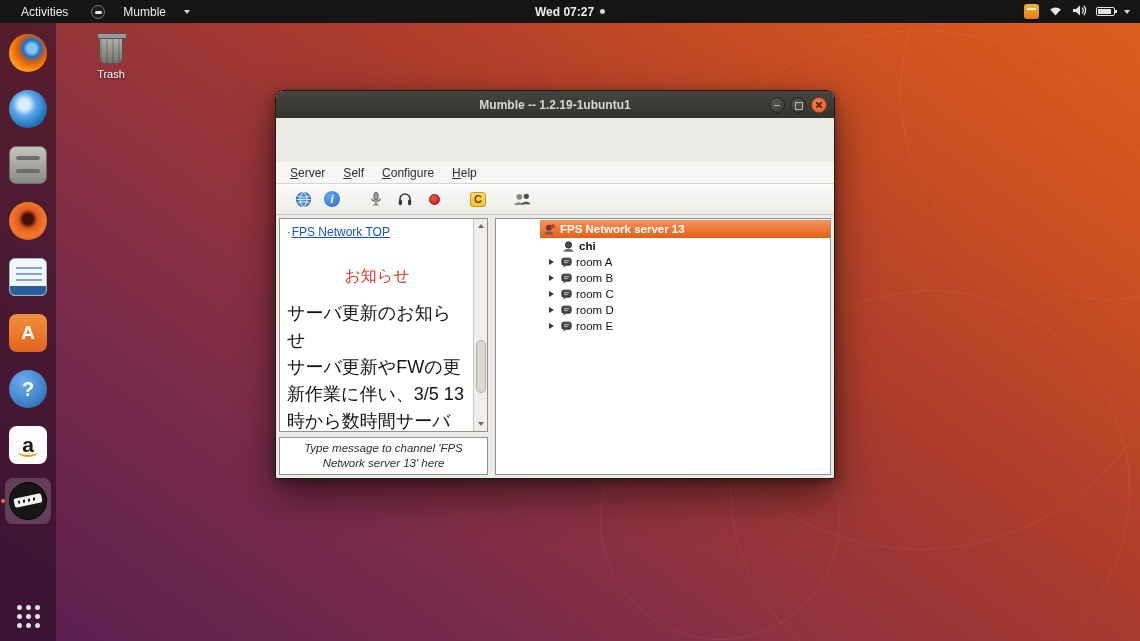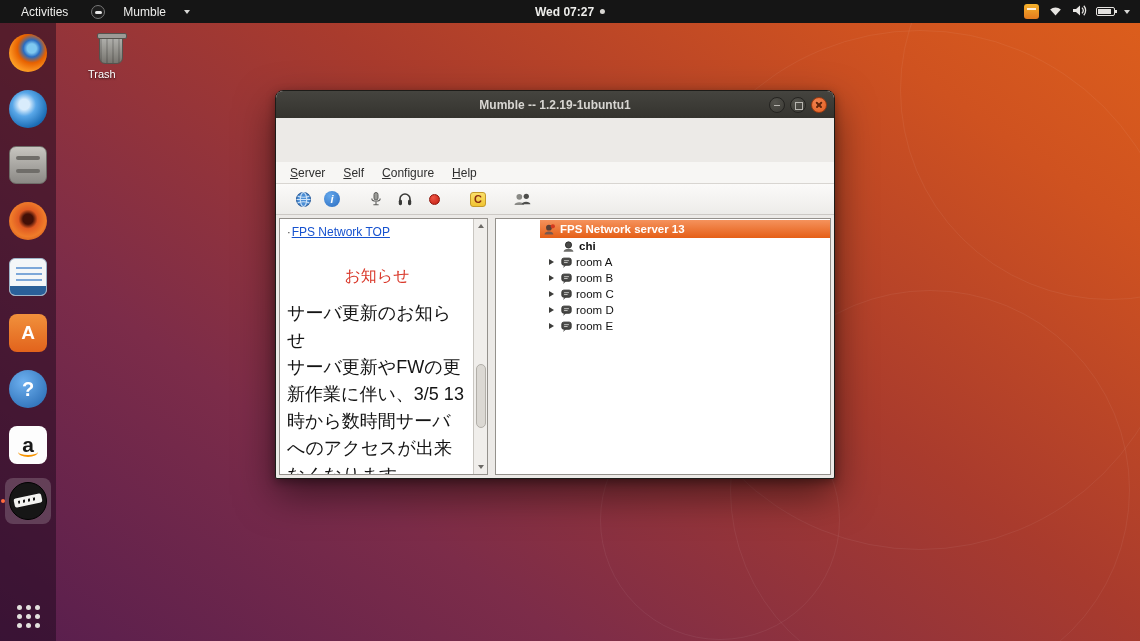--- a/index.html
+++ b/index.html
@@ -67,21 +67,21 @@
   .di-mumble { border-radius:50%; background:#161616; border:1.5px solid #000; position:relative; overflow:hidden; }
   .di-mumble::before { content:""; position:absolute; left:4px; top:13px; width:28px; height:9px;
     background:#f2f2f0; transform:rotate(-12deg); border-radius:2px; }
   .di-mumble::after { content:""; position:absolute; left:8px; top:16px; width:18px; height:3px;
     background:repeating-linear-gradient(90deg,#161616 0 2px, transparent 2px 5px); transform:rotate(-12deg); }
   .app-grid { margin-top:auto; margin-bottom:13px; display:grid; grid-template-columns:repeat(3,5px);
     grid-template-rows:repeat(3,5px); gap:4px; cursor:pointer; }
   .app-grid span { width:5px; height:5px; border-radius:50%; background:#e3e1de; }
 
   
-  .trash { position:absolute; left:88px; top:36px; width:46px; text-align:left; color:#fff;
+  .trash { position:absolute; left:88px; top:36px; width:46px; text-align:center; color:#fff;
     font-size:11px; text-shadow:0 1px 2px rgba(0,0,0,.75); cursor:pointer; z-index:40; }
   .trash-can { width:24px; height:28px; margin:0 auto 4px; border-radius:3px 3px 6px 6px;
     background:repeating-linear-gradient(90deg, rgba(0,0,0,.14) 0 2px, transparent 2px 6px), linear-gradient(#b3b3af,#77756f);
     border:1px solid #55534e; position:relative; }
   .trash-can::before { content:""; position:absolute; left:-3px; top:-4px; width:28px; height:4px;
     background:#9c9a96; border:1px solid #55534e; border-radius:2px; }
 
   
   .window { position:absolute; left:275px; top:90px; width:560px; height:389px; z-index:50;
     background:#eceae7; border:1px solid #1d1c19; border-radius:8px 8px 2px 2px;
@@ -306,20 +306,23 @@
         </div>
         <div class="notice">お知らせ</div>
         <div class="log-para">サーバ更新のお知らせ</div>
         <div class="log-para">サーバ更新やFWの更新作業に伴い、3/5 13時から数時間サーバへのアクセスが出来なくなります</div>
         <div class="vscroll">
           <div class="sb-arrow up"></div>
           <div class="sb-thumb"></div>
           <div class="sb-arrow down"></div>
         </div>
       </div>
+      <div class="chat-input">
+        <span>Type message to channel 'FPS Network server 13' here</span>
+      </div>
     </div>
 
     <div class="splitter"></div>
 
     <div class="tree">
       <div class="trow server">
         <svg class="ticon" viewBox="0 0 14 14">
             <circle cx="6.4" cy="5" r="3.1" fill="#5a3f35"></circle>
             <path d="M1.6 12.4c0-4.2 9.6-4.2 9.6 0z" fill="#7a594e"></path>
             <circle cx="10.6" cy="3.6" r="2.3" fill="#d33a1f"></circle>

